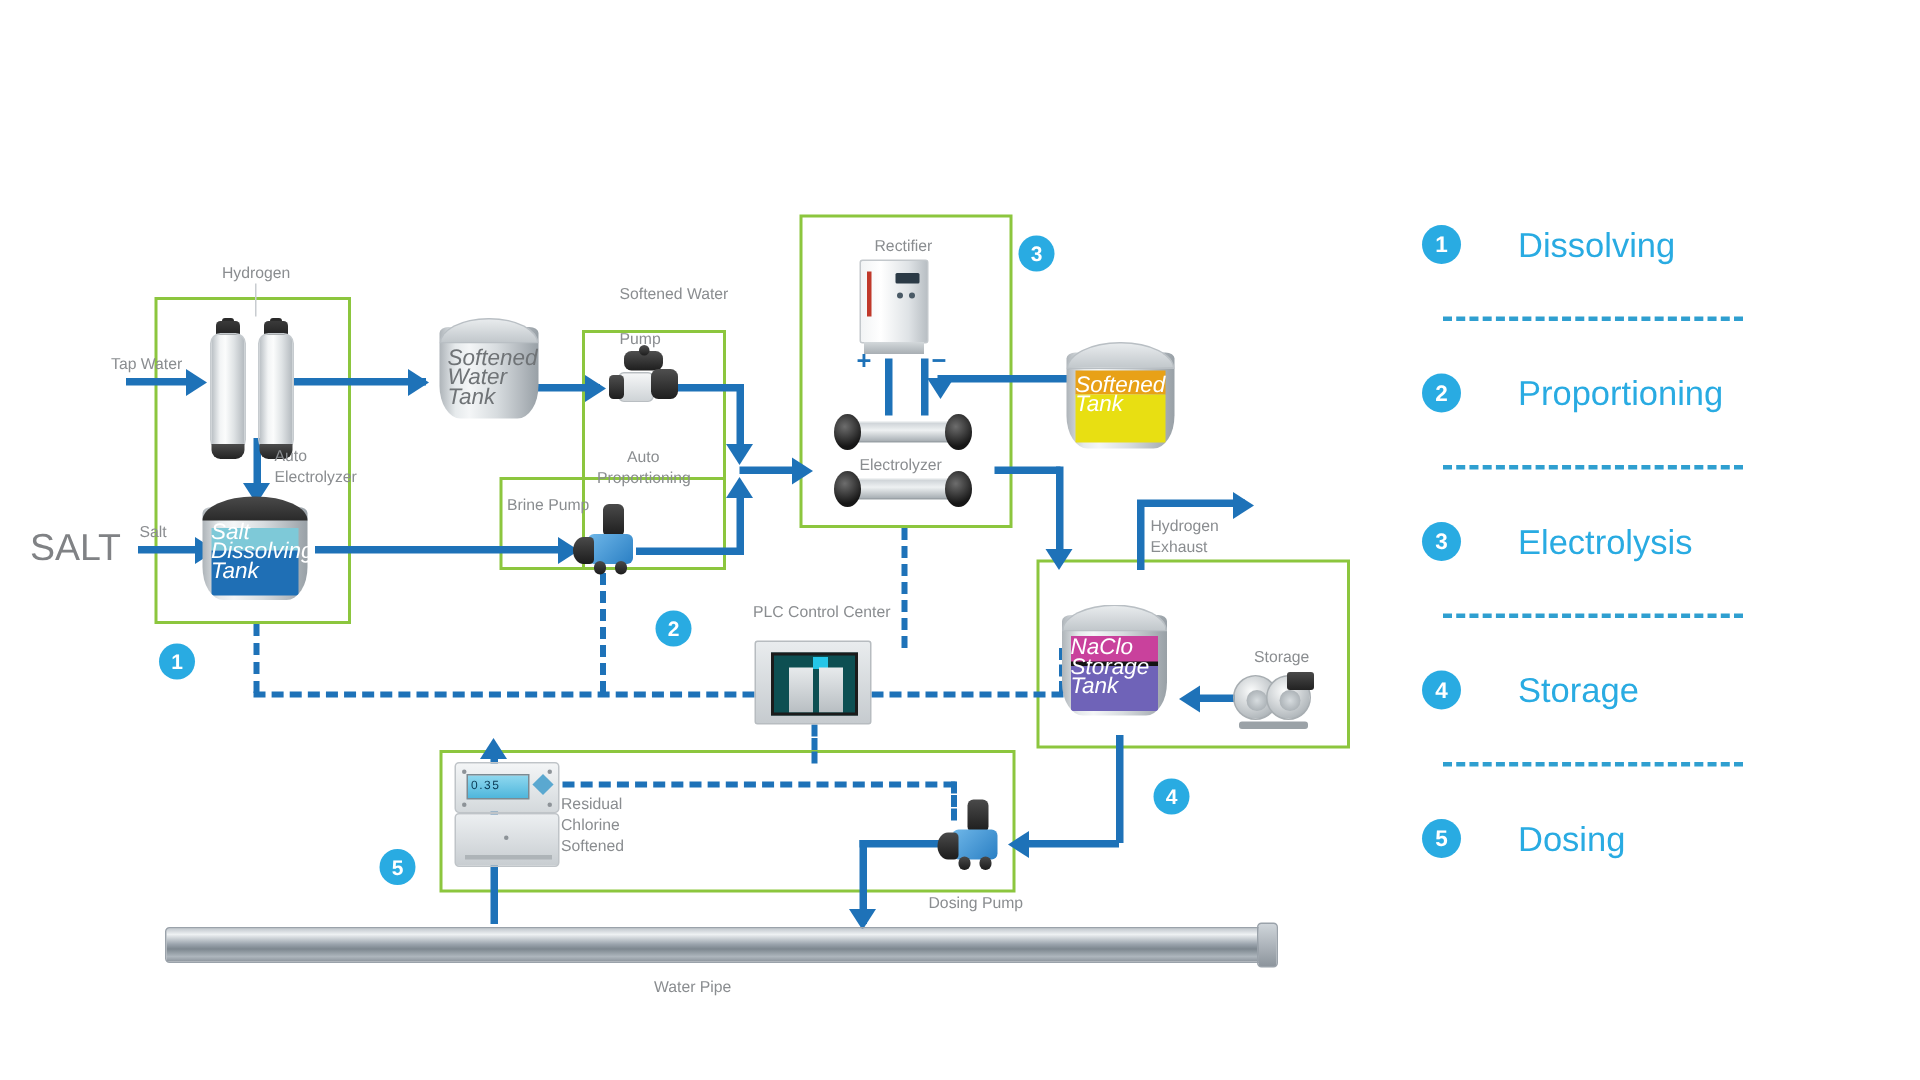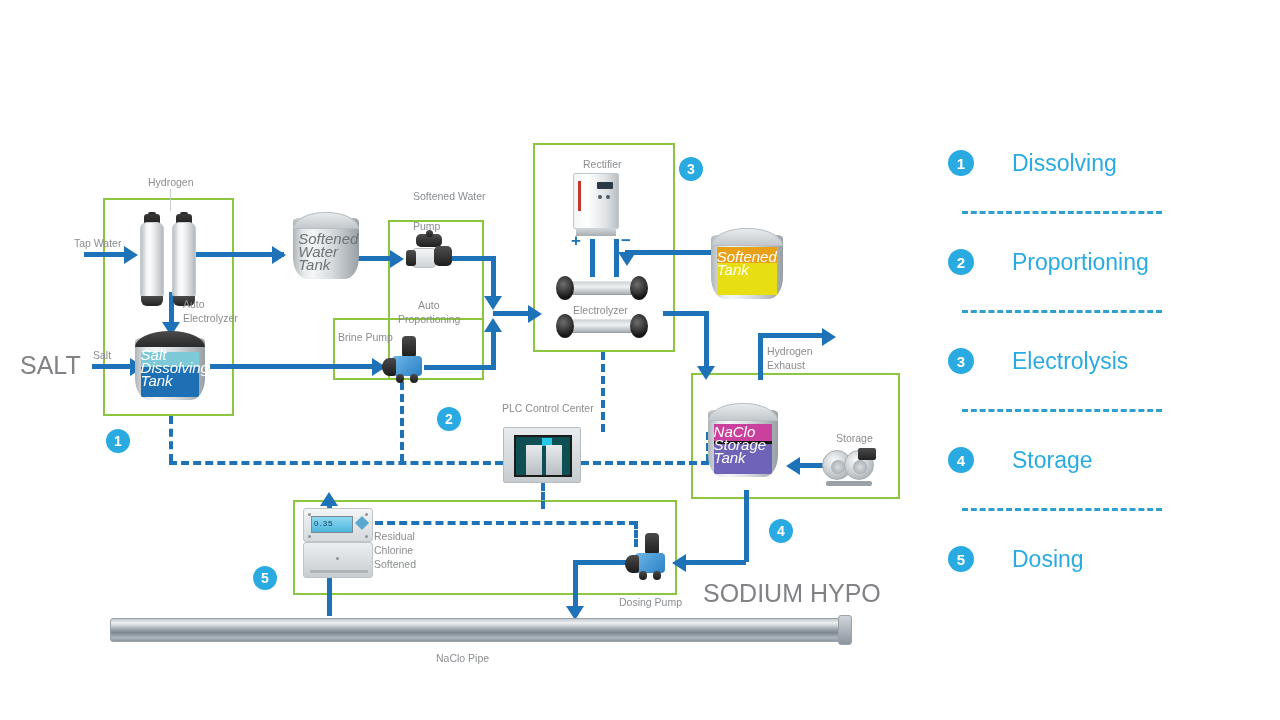--- a/index.html
+++ b/index.html
@@ -246,21 +246,20 @@
 
 
   <div class="abs zone" style="left:103px;top:198px;width:131px;height:218px;"></div>
   <div class="abs zone" style="left:388px;top:220px;width:96px;height:160px;"></div>
   <div class="abs zone" style="left:333px;top:318px;width:151px;height:62px;"></div>
   <div class="abs zone" style="left:533px;top:143px;width:142px;height:209px;"></div>
   <div class="abs zone" style="left:691px;top:373px;width:209px;height:126px;"></div>
   <div class="abs zone" style="left:293px;top:500px;width:384px;height:95px;"></div>
 
   <div class="abs bigword" id="salt-word">SALT</div>
-  <div class="abs bigword" id="hypo-word">SODIUM HYPO</div>
 
   <div class="abs ln h" style="left:84px;top:252px;width:42px;"></div>
   <div class="abs ar r" style="left:124px;top:246px;"></div>
 
   <div class="abs ln h" style="left:196px;top:252px;width:88px;"></div>
   <div class="abs ar r" style="left:272px;top:246px;"></div>
 
   <div class="abs ln v" style="left:169px;top:292px;height:38px;"></div>
   <div class="abs ar d" style="left:162px;top:322px;"></div>
 
@@ -487,21 +486,21 @@
     <div class="blk" style="left:20px;top:0;width:14px;height:22px;"></div>
     <div class="blue" style="left:10px;top:20px;width:30px;height:20px;"></div>
     <div class="blk" style="left:0;top:22px;width:14px;height:18px;border-radius:50% 3px 3px 50%;"></div>
     <div class="blk" style="left:14px;top:38px;width:8px;height:9px;"></div>
     <div class="blk" style="left:28px;top:38px;width:8px;height:9px;"></div>
   </div>
   <div class="abs cap" style="left:619px;top:595px;">Dosing Pump</div>
 
   <div class="abs" id="pipe"></div>
   <div class="abs" id="pipe-cap"></div>
-  <div class="abs cap" style="left:436px;top:651px;">NaClo Pipe</div>
+  <div class="abs cap" style="left:436px;top:651px;">Water Pipe</div>
 
   <div class="abs badge" style="left:106px;top:429px;">1</div>
   <div class="abs badge" style="left:437px;top:407px;">2</div>
   <div class="abs badge" style="left:679px;top:157px;">3</div>
   <div class="abs badge" style="left:769px;top:519px;">4</div>
   <div class="abs badge" style="left:253px;top:566px;">5</div>
 
   <div class="abs" id="legend">
 
     <div class="leg-row">

